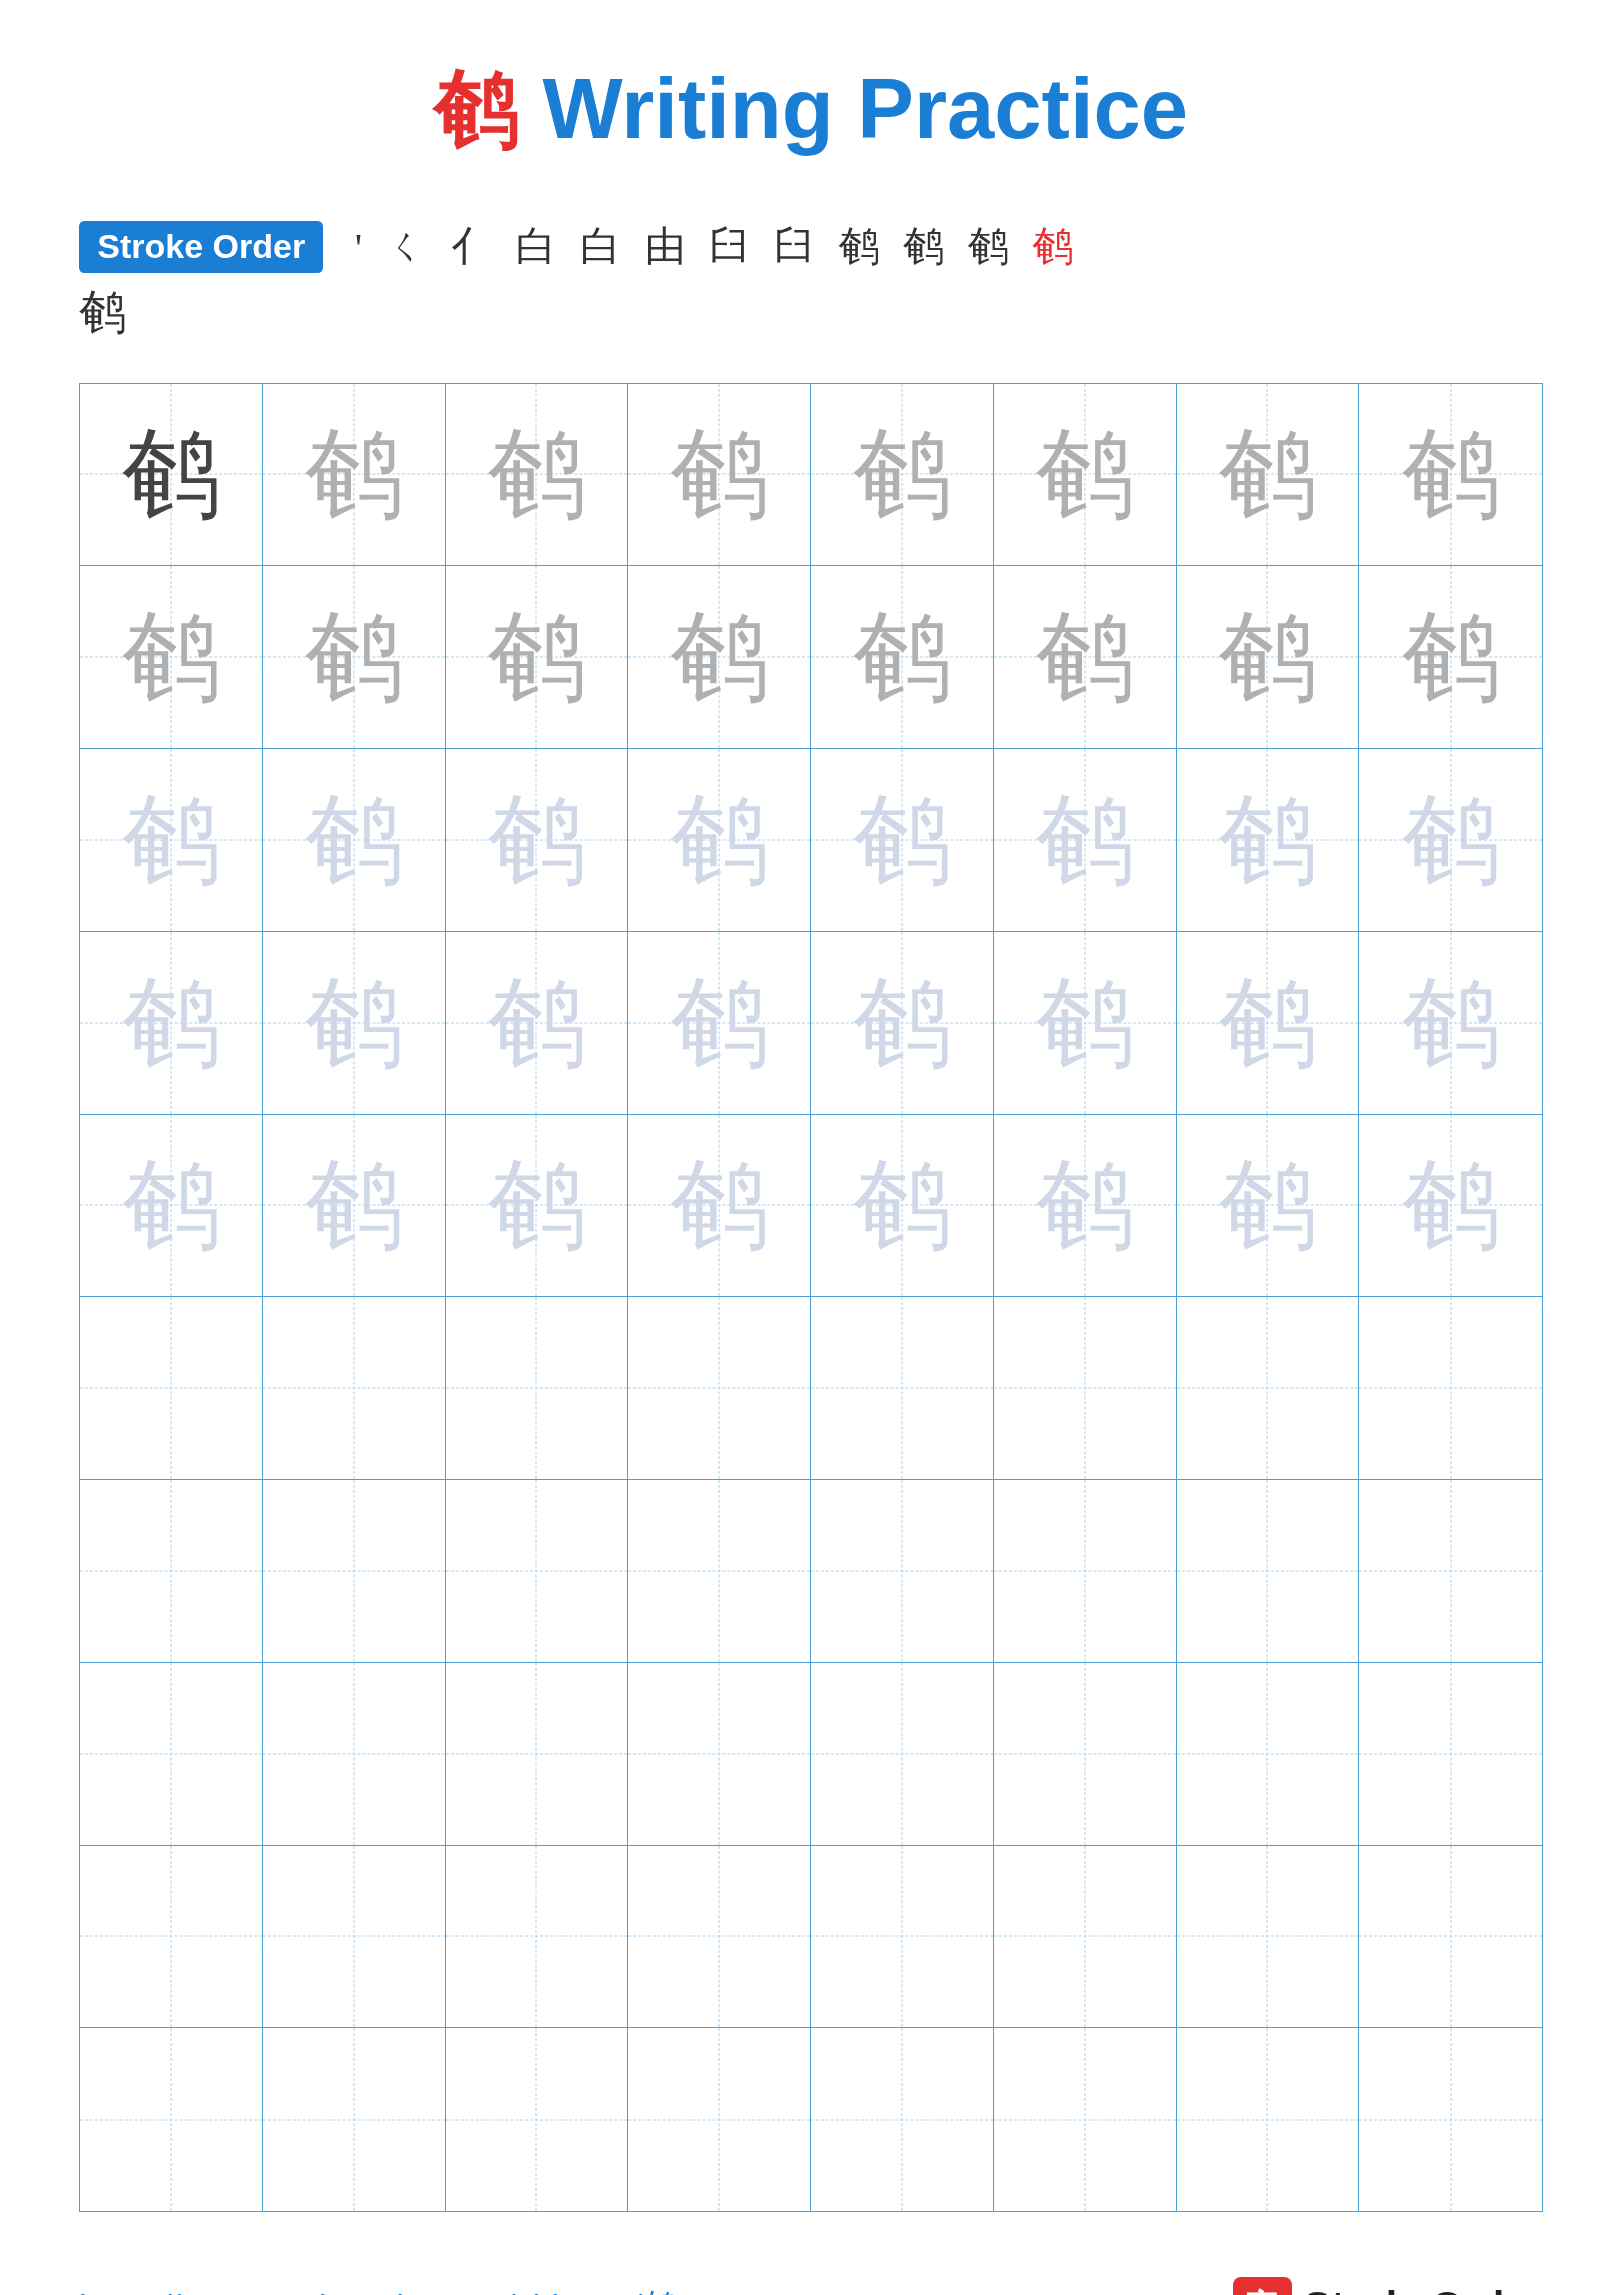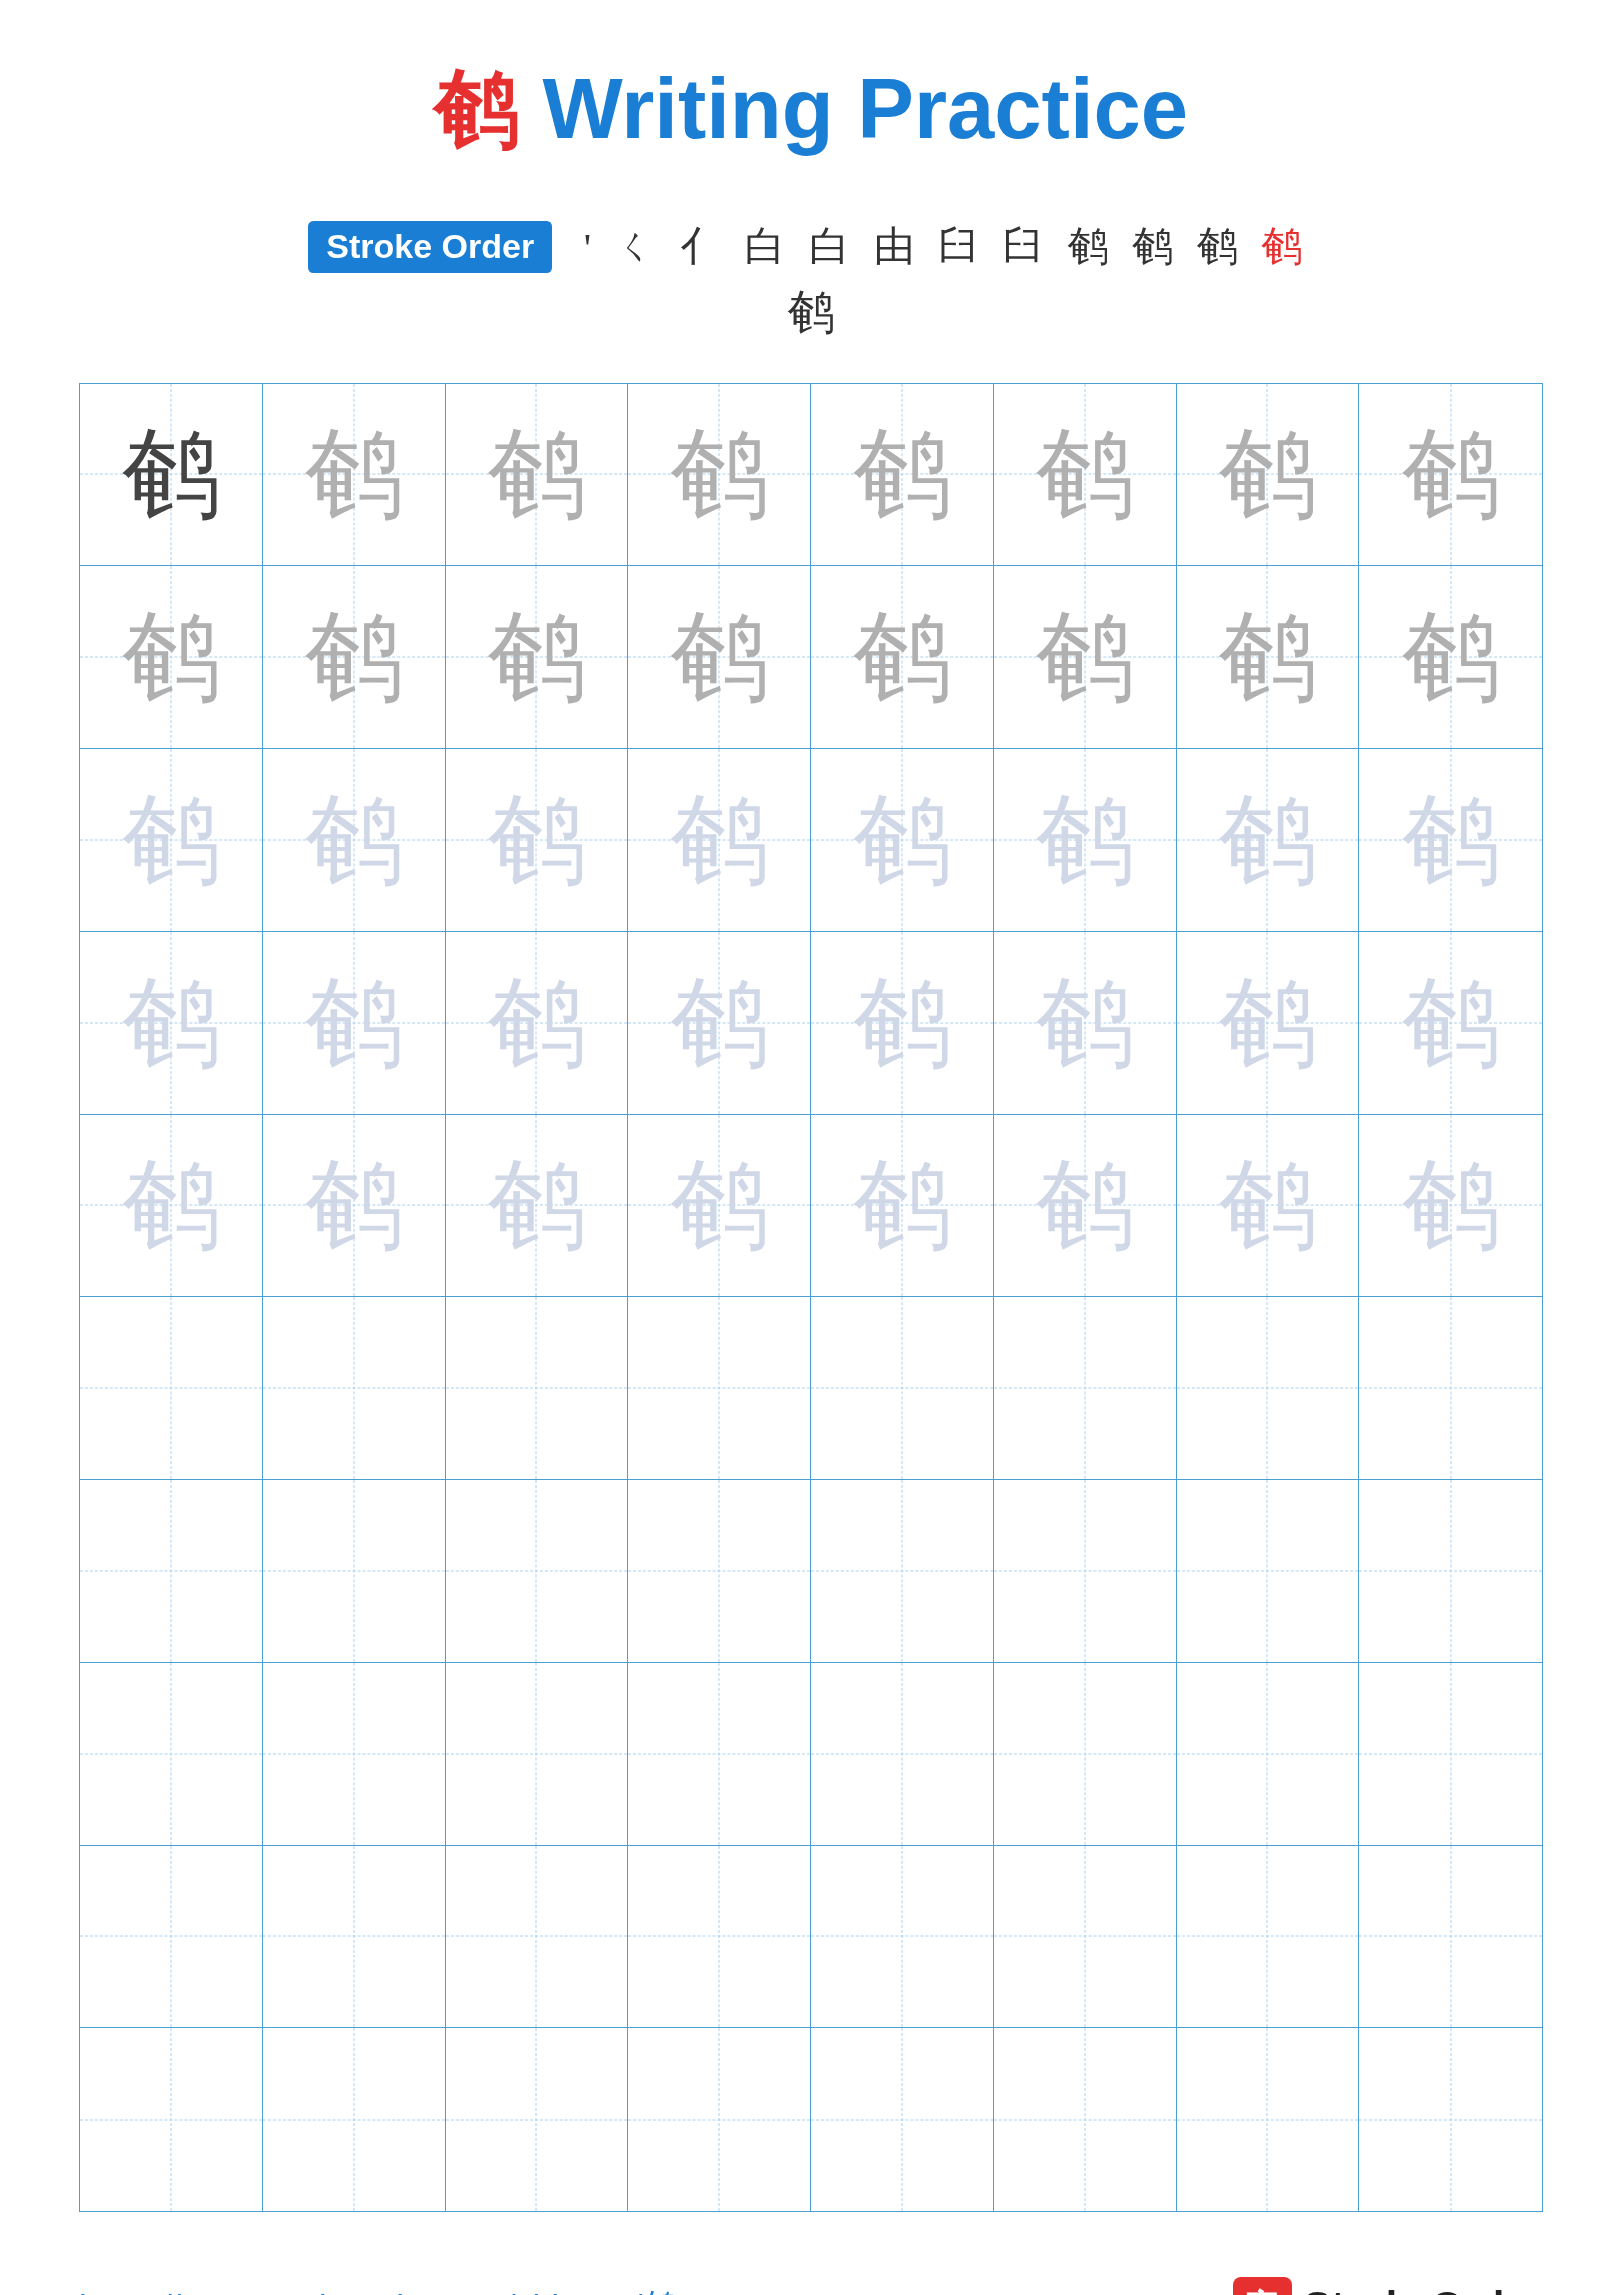--- a/index.html
+++ b/index.html
@@ -30,21 +30,21 @@
 
     .title-char {
       color: #e63030;
     }
 
     .stroke-order-section {
       width: 100%;
       margin-bottom: 39px;
       display: flex;
       flex-direction: column;
-      align-items: center;
+      align-items: flex-start;
     }
 
     .stroke-order-row {
       display: flex;
       align-items: center;
       flex-wrap: wrap;
       gap: 0;
     }
 
     .stroke-order-badge {

